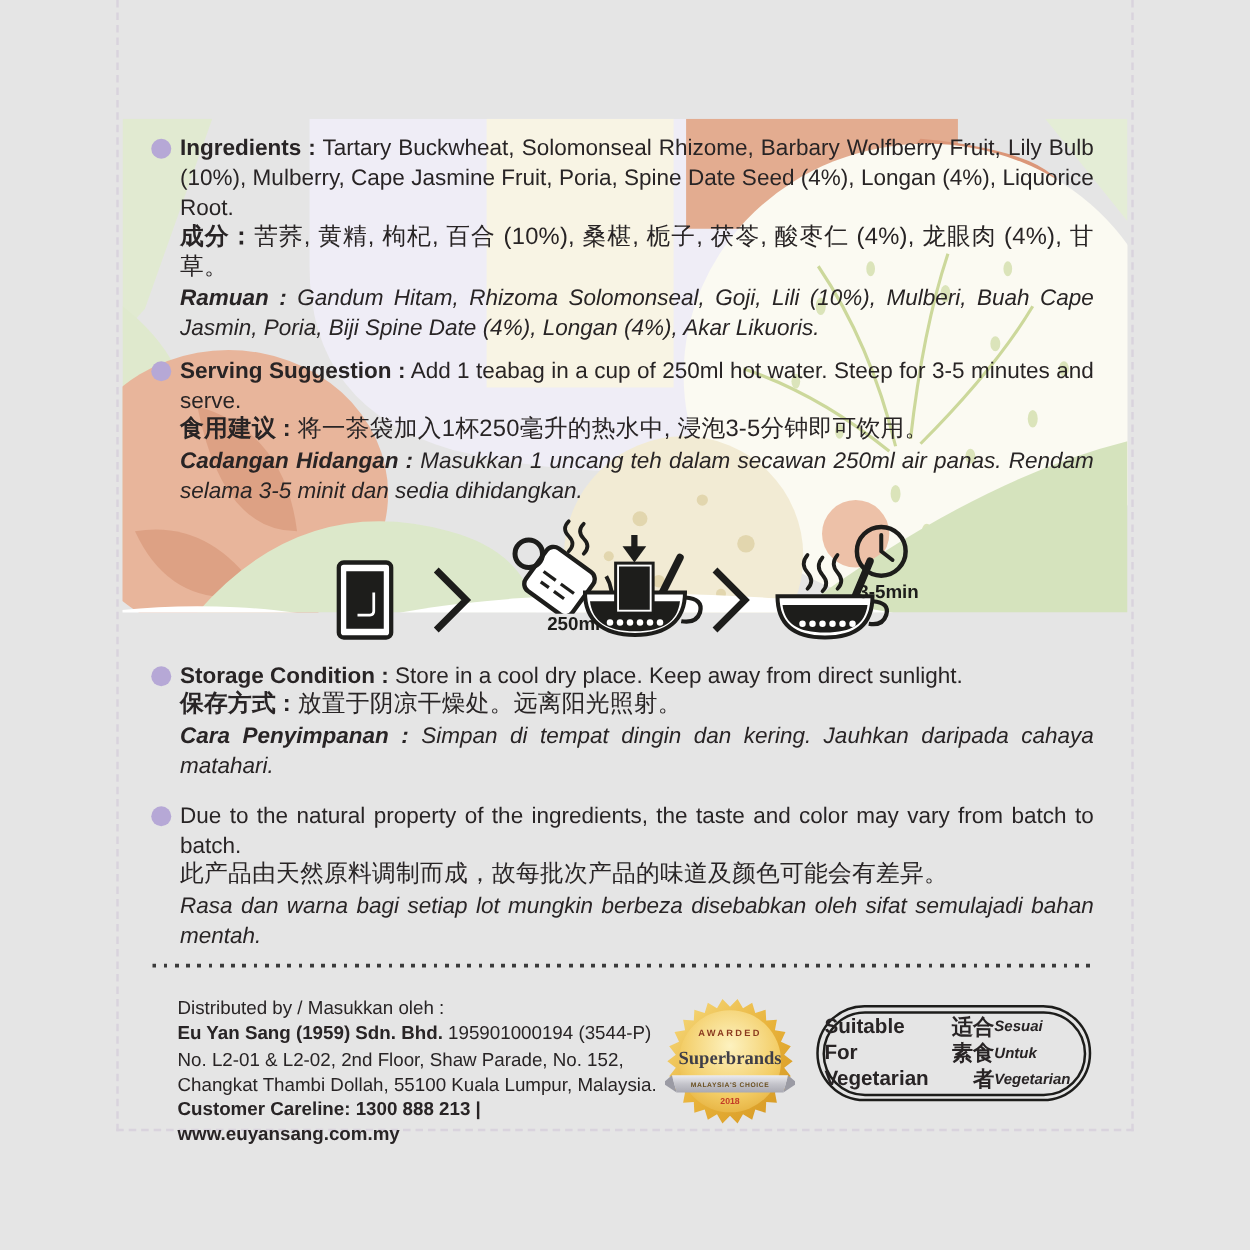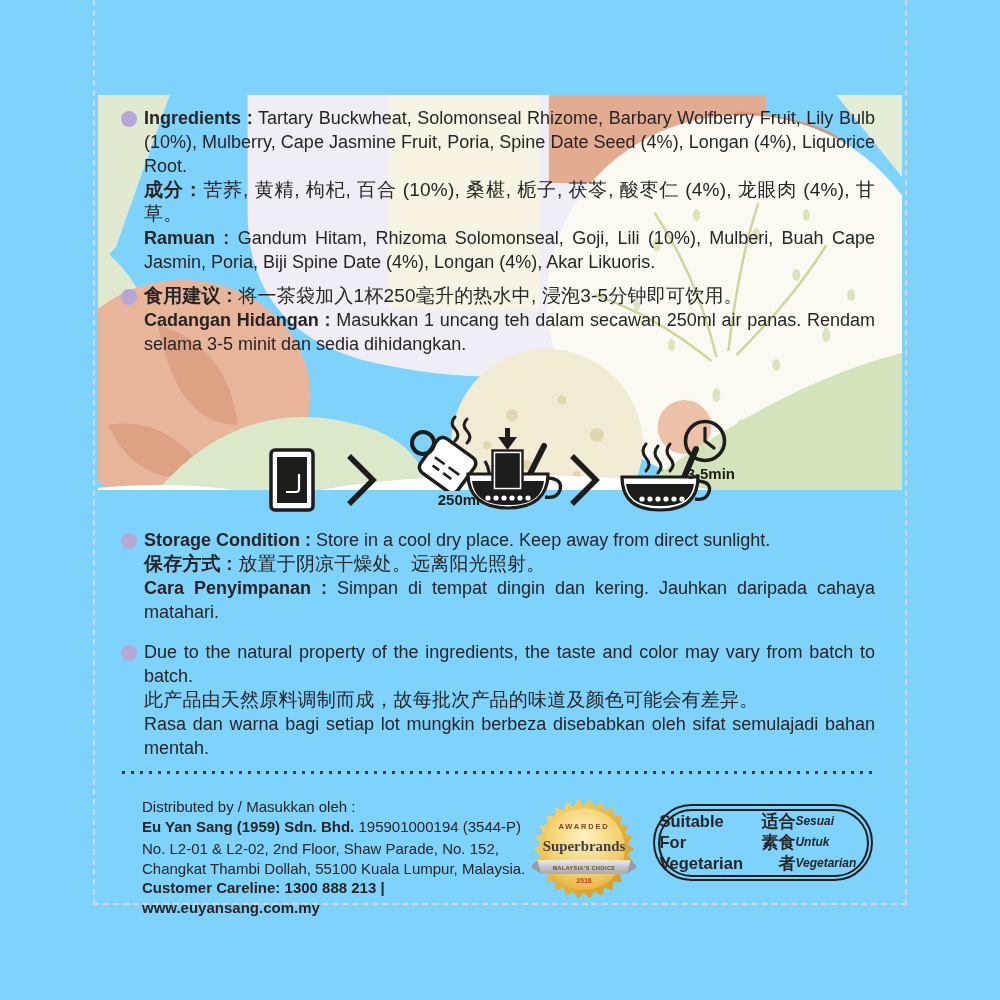--- a/index.html
+++ b/index.html
@@ -1,24 +1,24 @@
 <!DOCTYPE html>
 <html><head>
 <meta charset="utf-8">
 <style>
   html,body{margin:0;padding:0;background:#ffffff;}
-  .page{position:relative;width:1000px;height:1000px;background:#7dd3fc;overflow:hidden;
+  .page{position:relative;width:1000px;height:1000px;background:#e5e5e5;overflow:hidden;
         font-family:"Liberation Sans","DejaVu Sans",sans-serif;color:#282425;}
   .label{position:absolute;left:93px;top:0;width:810px;height:903px;
          border-left:2px dashed #d9d3dd;border-right:2px dashed #d9d3dd;border-bottom:2px dashed #d9d3dd;}
   .bg{position:absolute;left:3px;top:95px;width:804px;height:395px;}
   .sec{position:absolute;left:49px;width:731px;}
   .sec p{margin:0;font-size:18px;line-height:24px;text-align:justify;}
   .sec p.zh{font-size:19px;letter-spacing:.2px;}
-  .sec p.ms, .sec .it{}
+  .sec p.ms, .sec .it{font-style:italic;}
   .sec strong{font-weight:700;}
   .bullet{position:absolute;left:-23px;top:5px;width:16px;height:16px;border-radius:50%;background:#b6a8d6;}
   .iconsRow{position:absolute;left:172px;top:415px;width:472px;height:100px;}
   .iconsRow .ic{position:absolute;}
   .icLabel{position:absolute;font-weight:700;font-size:15px;color:#1d1d1b;}
   .divider{position:absolute;left:27px;top:771px;width:753px;height:3px;
            background:repeating-linear-gradient(to right,#3b3b3b 0 3px,transparent 3px 9px);}
   .dist{position:absolute;left:47px;top:797px;width:410px;font-size:15px;line-height:19.5px;}
   .dist .l3{margin-top:3px;}
   .dist b{font-weight:700;text-align:center;}
@@ -87,20 +87,21 @@
 
     <section class="sec" style="top:106px">
       <span class="bullet"></span>
       <p class="en"><strong>Ingredients :</strong> <span>Tartary Buckwheat, Solomonseal Rhizome, Barbary Wolfberry Fruit, Lily Bulb (10%), Mulberry, Cape Jasmine Fruit, Poria, Spine Date Seed (4%), Longan (4%), Liquorice Root.</span></p>
       <p class="zh"><strong>成分：</strong><span>苦荞, 黄精, 枸杞, 百合 (10%), 桑椹, 栀子, 茯苓, 酸枣仁 (4%), 龙眼肉 (4%), 甘草。</span></p>
       <p class="ms"><strong>Ramuan :</strong> <span>Gandum Hitam, Rhizoma Solomonseal, Goji, Lili (10%), Mulberi, Buah Cape Jasmin, Poria, Biji Spine Date (4%), Longan (4%), Akar Likuoris.</span></p>
     </section>
 
     <section class="sec" style="top:284px">
       <span class="bullet"></span>
+      <p class="en"><strong>Serving Suggestion :</strong> <span>Add 1 teabag in a cup of 250ml hot water. Steep for 3-5 minutes and serve.</span></p>
       <p class="zh"><strong>食用建议 :</strong> <span>将一茶袋加入1杯250毫升的热水中, 浸泡3-5分钟即可饮用。</span></p>
       <p class="ms"><strong>Cadangan Hidangan :</strong> <span>Masukkan 1 uncang teh dalam secawan 250ml air panas. Rendam selama 3-5 minit dan sedia dihidangkan.</span></p>
     </section>
 
     <div class="iconsRow">
       <svg class="ic" style="left:2px;top:33px" width="46" height="64" viewBox="0 0 46 64">
         <rect x="2" y="2" width="42" height="60" rx="4" fill="#fff" stroke="#1d1d1b" stroke-width="3.5"></rect>
         <rect x="8" y="9" width="30" height="46" fill="#1d1d1b"></rect>
         <path d="M30 26 v15 q0 3 -3 3 h-10" stroke="#fff" stroke-width="2.2" fill="none"></path>
       </svg>

